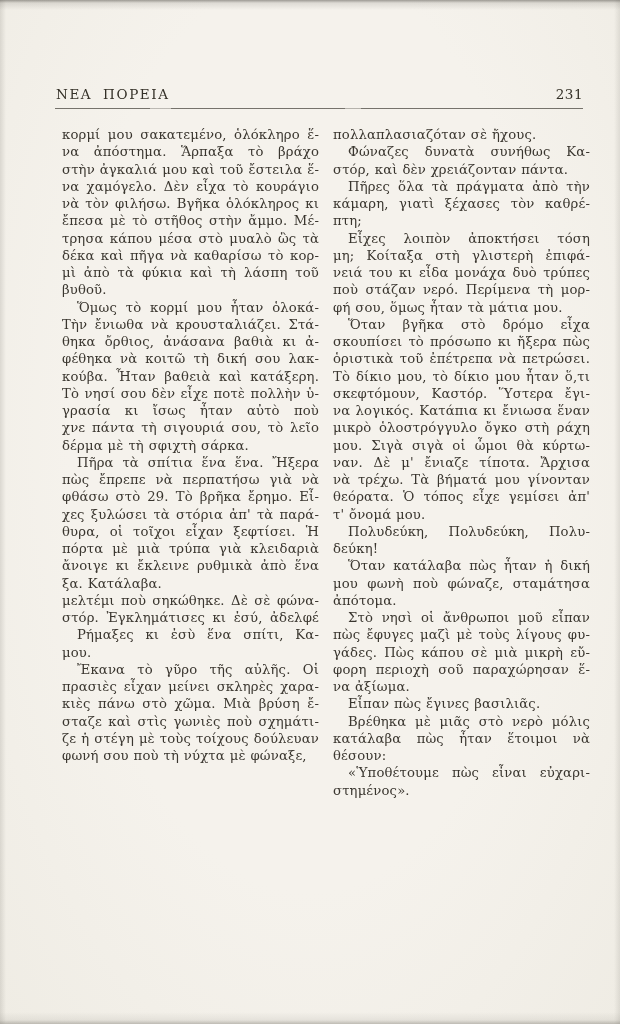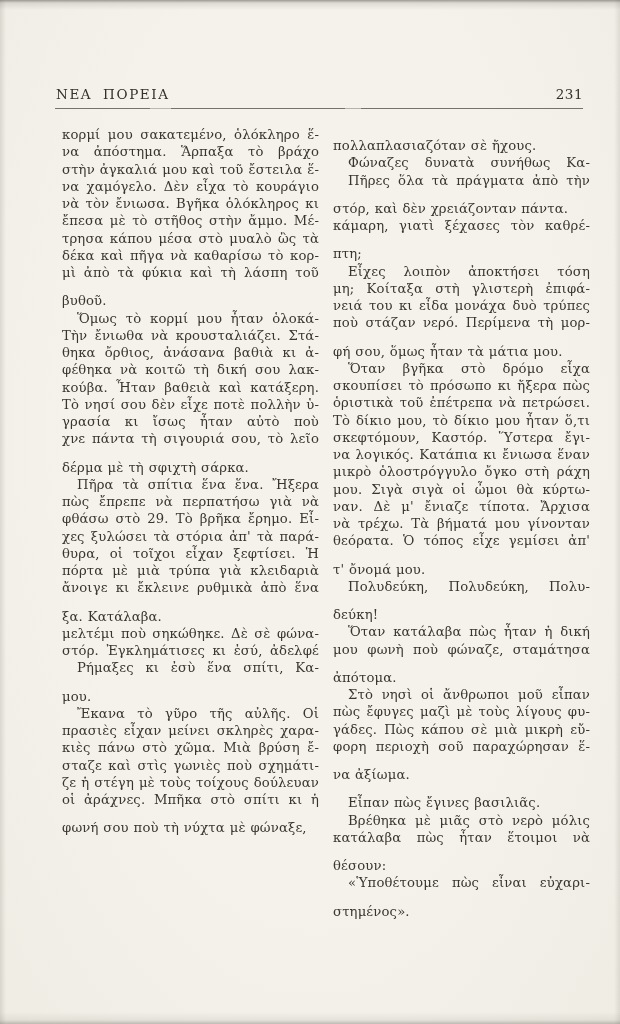--- a/index.html
+++ b/index.html
@@ -57,42 +57,42 @@
     font-size: 13.2px;
     line-height: 17.25px;
     height: 17.25px;
     white-space: normal;
     text-align: justify;
     text-align-last: justify;
     letter-spacing: 0.15px;
     word-spacing: 0.5px;
     overflow: hidden;
   }
-  .line.end { text-align-last: left; margin-top: 11px; }
+  .line.end { text-align-last: left; }
   .line.indent { text-indent: 15px; }
 </style>
 </head>
 <body>
 
 <div class="page">
 
   <div class="running-head">
     <span class="journal-title">ΝΕΑ ΠΟΡΕΙΑ</span>
     <span class="page-number">231</span>
   </div>
 
   <div class="head-rule"></div>
 
   <div class="columns">
     <div class="column" id="col-left">
         <div class="line">κορμί μου σακατεμένο, ὁλόκληρο ἕ-</div>
         <div class="line">να ἀπόστημα. Ἅρπαξα τὸ βράχο</div>
         <div class="line">στὴν ἀγκαλιά μου καὶ τοῦ ἔστειλα ἕ-</div>
         <div class="line">να χαμόγελο. Δὲν εἶχα τὸ κουράγιο</div>
-        <div class="line">νὰ τὸν ἔνιωσα. Βγῆκα ὁλόκληρος κι</div>
+        <div class="line">νὰ τὸν φιλήσω. Βγῆκα ὁλόκληρος κι</div>
         <div class="line">ἔπεσα μὲ τὸ στῆθος στὴν ἄμμο. Μέ-</div>
         <div class="line">τρησα κάπου μέσα στὸ μυαλὸ ὣς τὰ</div>
         <div class="line">δέκα καὶ πῆγα νὰ καθαρίσω τὸ κορ-</div>
         <div class="line">μὶ ἀπὸ τὰ φύκια καὶ τὴ λάσπη τοῦ</div>
         <div class="line end">βυθοῦ.</div>
         <div class="line indent">Ὅμως τὸ κορμί μου ἦταν ὁλοκά-</div>
         <div class="line">Τὴν ἔνιωθα νὰ κρουσταλιάζει. Στά-</div>
         <div class="line">θηκα ὄρθιος, ἀνάσανα βαθιὰ κι ἀ-</div>
         <div class="line">φέθηκα νὰ κοιτῶ τὴ δική σου λακ-</div>
         <div class="line">κούβα. Ἦταν βαθειὰ καὶ κατάξερη.</div>
@@ -110,28 +110,27 @@
         <div class="line end">ξα. Κατάλαβα.</div>
         <div class="line">μελτέμι ποὺ σηκώθηκε. Δὲ σὲ φώνα-</div>
         <div class="line">στόρ. Ἐγκλημάτισες κι ἐσύ, ἀδελφέ</div>
         <div class="line indent">Ρήμαξες κι ἐσὺ ἕνα σπίτι, Κα-</div>
         <div class="line end">μου.</div>
         <div class="line indent">Ἔκανα τὸ γῦρο τῆς αὐλῆς. Οἱ</div>
         <div class="line">πρασιὲς εἶχαν μείνει σκληρὲς χαρα-</div>
         <div class="line">κιὲς πάνω στὸ χῶμα. Μιὰ βρύση ἔ-</div>
         <div class="line">σταζε καὶ στὶς γωνιὲς ποὺ σχημάτι-</div>
         <div class="line">ζε ἡ στέγη μὲ τοὺς τοίχους δούλευαν</div>
-        <div class="line">οἱ ἀράχνες. Μπῆκα στὸ σπίτι κι ἡ</div>
         <div class="line end">φωνή σου ποὺ τὴ νύχτα μὲ φώναξε,</div>
       </div>
     <div class="column" id="col-right">
         <div class="line end">πολλαπλασιαζόταν σὲ ἤχους.</div>
         <div class="line indent">Φώναζες δυνατὰ συνήθως Κα-</div>
+        <div class="line end">στόρ, καὶ δὲν χρειάζονταν πάντα.</div>
         <div class="line indent">Πῆρες ὅλα τὰ πράγματα ἀπὸ τὴν</div>
-        <div class="line end">στόρ, καὶ δὲν χρειάζονταν πάντα.</div>
         <div class="line">κάμαρη, γιατὶ ξέχασες τὸν καθρέ-</div>
         <div class="line end">πτη;</div>
         <div class="line indent">Εἶχες λοιπὸν ἀποκτήσει τόση δύνα-</div>
         <div class="line">μη; Κοίταξα στὴ γλιστερὴ ἐπιφά-</div>
         <div class="line">νειά του κι εἶδα μονάχα δυὸ τρύπες</div>
         <div class="line">ποὺ στάζαν νερό. Περίμενα τὴ μορ-</div>
         <div class="line end">φή σου, ὅμως ἦταν τὰ μάτια μου.</div>
         <div class="line indent">Ὅταν βγῆκα στὸ δρόμο εἶχα</div>
         <div class="line">σκουπίσει τὸ πρόσωπο κι ἤξερα πὼς</div>
         <div class="line">ὁριστικὰ τοῦ ἐπέτρεπα νὰ πετρώσει.</div>

